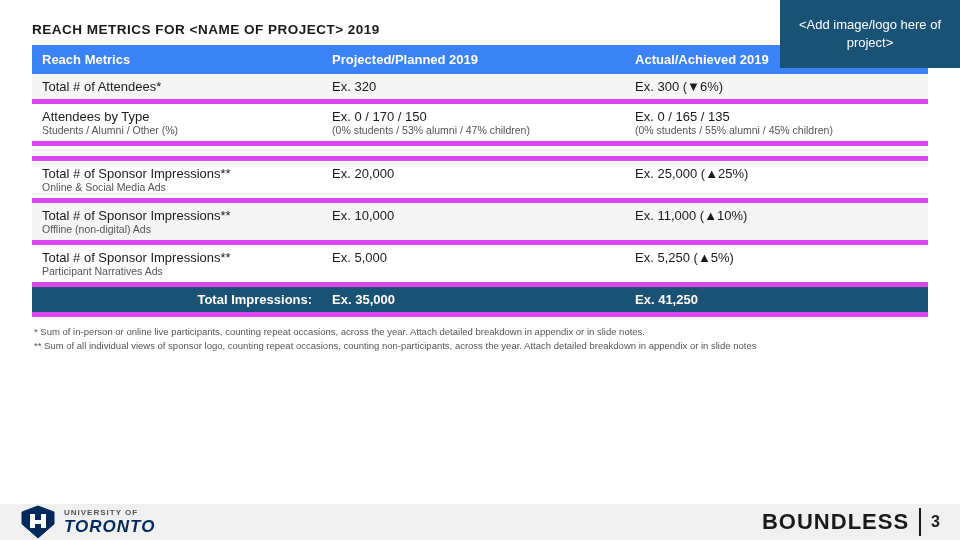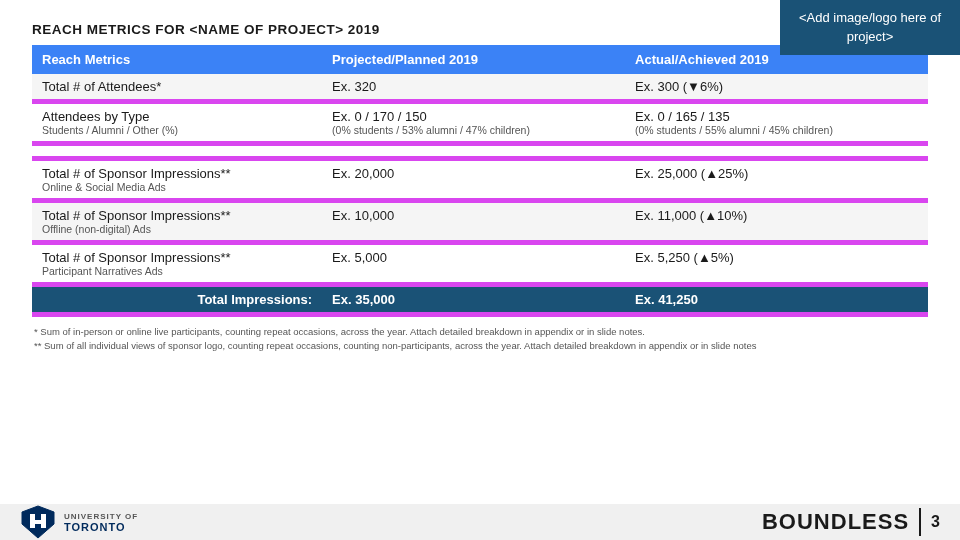--- a/index.html
+++ b/index.html
@@ -12,21 +12,21 @@
       overflow: hidden;
       position: relative;
     }
 
     
     .placeholder-box {
       position: absolute;
       top: 0;
       right: 0;
       width: 180px;
-      height: 55px;
+      height: 68px;
       background: #1a5276;
       color: #ffffff;
       font-size: 13px;
       display: flex;
       align-items: center;
       justify-content: center;
       text-align: center;
       padding: 8px;
       line-height: 1.4;
     }
@@ -254,21 +254,21 @@
 
     <svg class="uoft-shield" viewBox="0 0 36 36" xmlns="http://www.w3.org/2000/svg">
       <polygon points="18,2 34,8 34,20 18,34 2,20 2,8" fill="#002a5c" stroke="#002a5c" stroke-width="1"></polygon>
       <rect x="10" y="10" width="5" height="14" fill="#ffffff"></rect>
       <rect x="21" y="10" width="5" height="14" fill="#ffffff"></rect>
       <rect x="10" y="16" width="16" height="4" fill="#ffffff"></rect>
       <text x="18" y="28" font-size="5" fill="#c8a96e" text-anchor="middle" font-weight="bold"></text>
     </svg>
     <div>
       <div style="font-size:8px;font-weight:bold;color:#555;letter-spacing:1px;">UNIVERSITY OF</div>
-      <div style="font-size:11px;font-weight:bold;color:#002a5c;letter-spacing:1px;">TORONTO</div>
+      <div style="font-size:17px;font-weight:bold;color:#002a5c;letter-spacing:1px;font-style:italic;">TORONTO</div>
     </div>
   </div>
 
   <div class="boundless-logo">
     <span class="boundless-text">BOUNDLESS</span>
     <div class="boundless-divider"></div>
     <span class="page-number">3</span>
   </div>
 </div>
 

